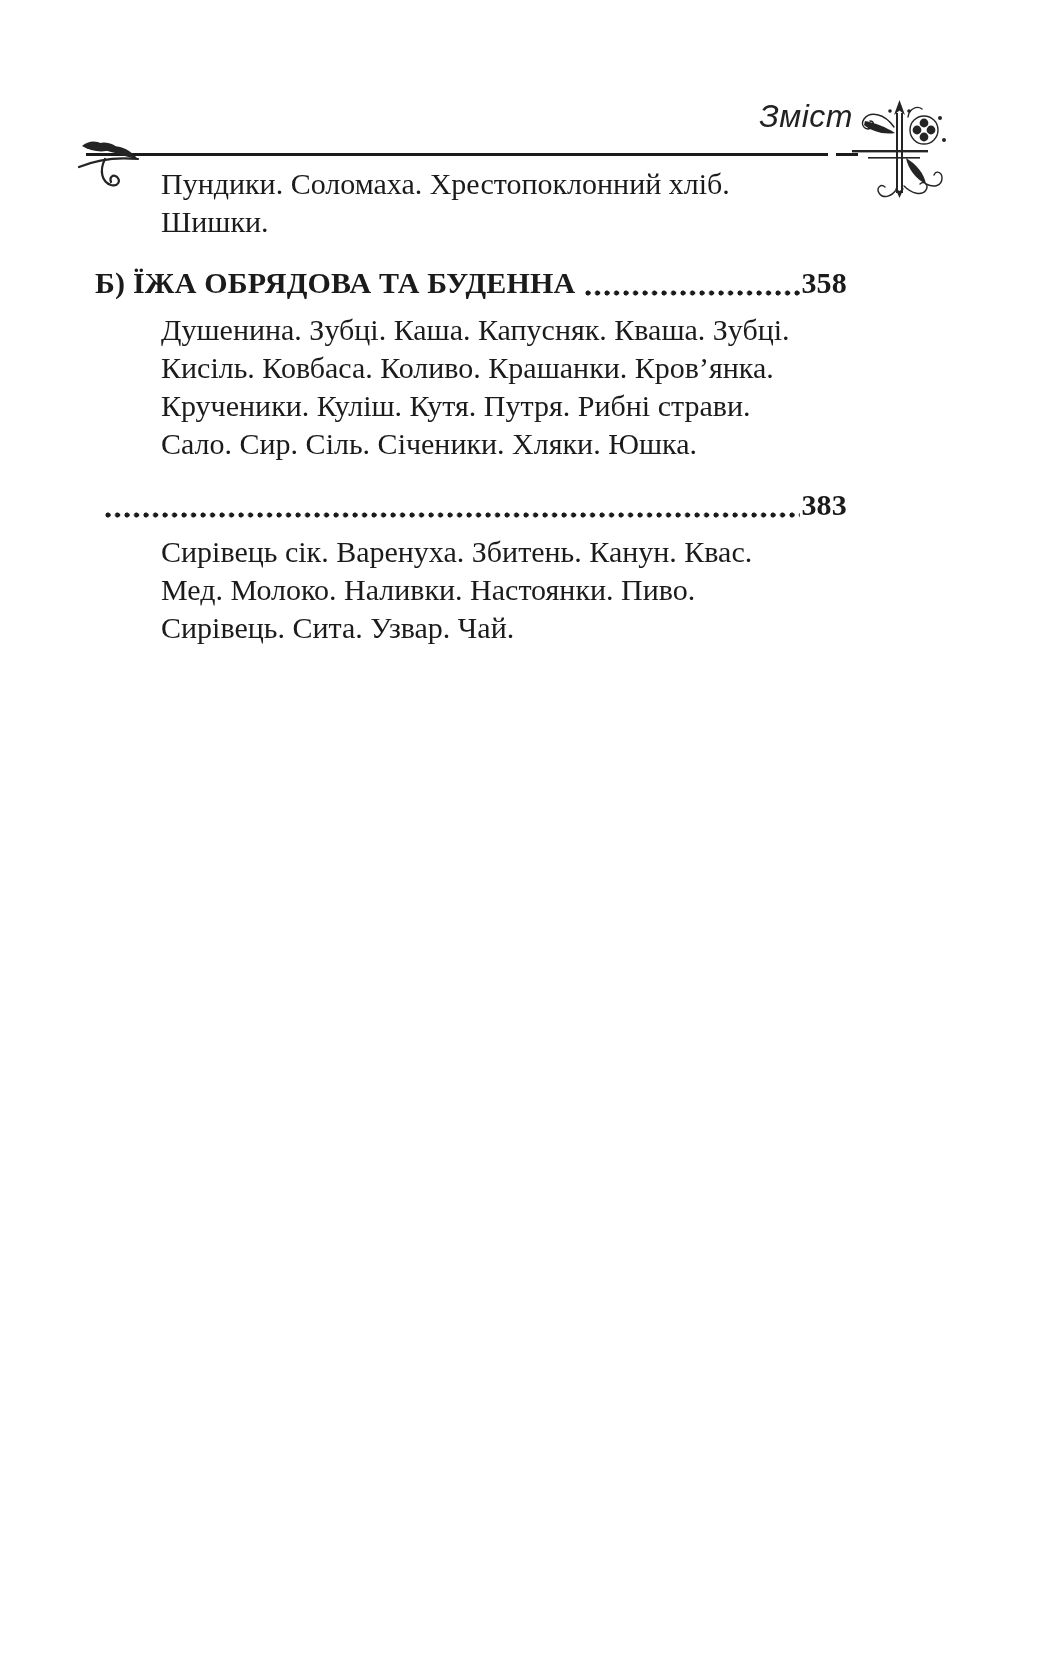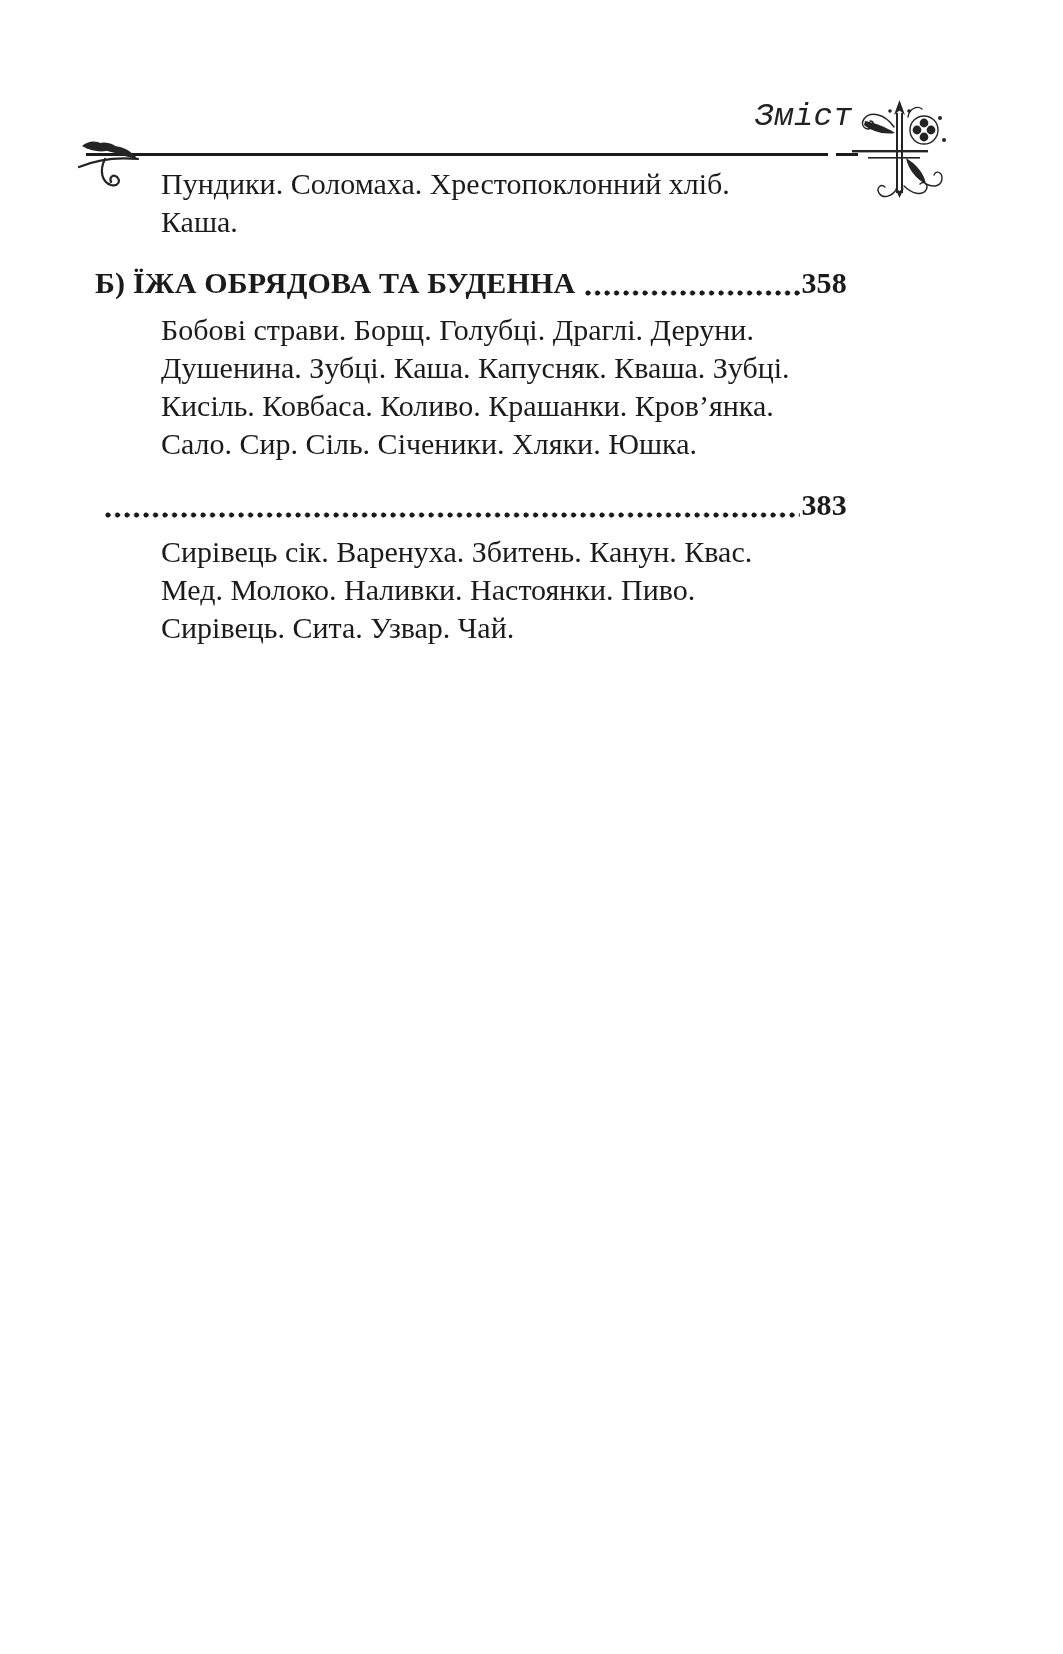--- a/index.html
+++ b/index.html
@@ -8,21 +8,21 @@
     width:1063px; height:1654px;
     position:relative;
     font-family:"Liberation Serif", serif;
     color:#1b1b1b;
     overflow:hidden;
   }
   
   .page-title {
     position:absolute;
     top:98px; right:210px;
-    font-family:Liberation Mono, monospace;
+    font-family:Liberation Sans, sans-serif;
     font-style:italic;
     font-size:32px;
     letter-spacing:0.5px;
     color:#222;
   }
   .header-rule {
     position:absolute;
     left:86px; top:153px;
     width:742px; height:3px;
     background:#1b1b1b;
@@ -129,32 +129,32 @@
   <path class="thin" d="M44 90 C39 97 31 99 27 93 C24 88 29 83 33 87"></path>
 
   <circle class="fl" cx="88" cy="18" r="2"></circle>
   <circle class="fl" cx="92" cy="40" r="2"></circle>
 </svg>
 
 <div class="content">
 
   <div class="items">
     <div>Пундики. Соломаха. Хрестопоклонний хліб.</div>
-    <div>Каша.</div>
+    <div>Шишки.</div>
   </div>
 
   <div class="toc-heading">
     <span class="label">Б) ЇЖА ОБРЯДОВА ТА БУДЕННА</span>
     <span class="leader"></span>
     <span class="pageno">358</span>
   </div>
   <div class="items">
-    <div>Бобові страви. Борщ. Голубці. Драглі. Деруни.</div>
     <div>Душенина. Зубці. Каша. Капусняк. Кваша. Зубці.</div>
     <div>Кисіль. Ковбаса. Коливо. Крашанки. Кров’янка.</div>
+    <div>Крученики. Куліш. Кутя. Путря. Рибні страви.</div>
     <div>Сало. Сир. Сіль. Січеники. Хляки. Юшка.</div>
   </div>
 
   <div class="toc-heading">
     <span class="leader"></span>
     <span class="pageno">383</span>
   </div>
   <div class="items">
     <div>Сирівець сік. Варенуха. Збитень. Канун. Квас.</div>
     <div>Мед. Молоко. Наливки. Настоянки. Пиво.</div>

